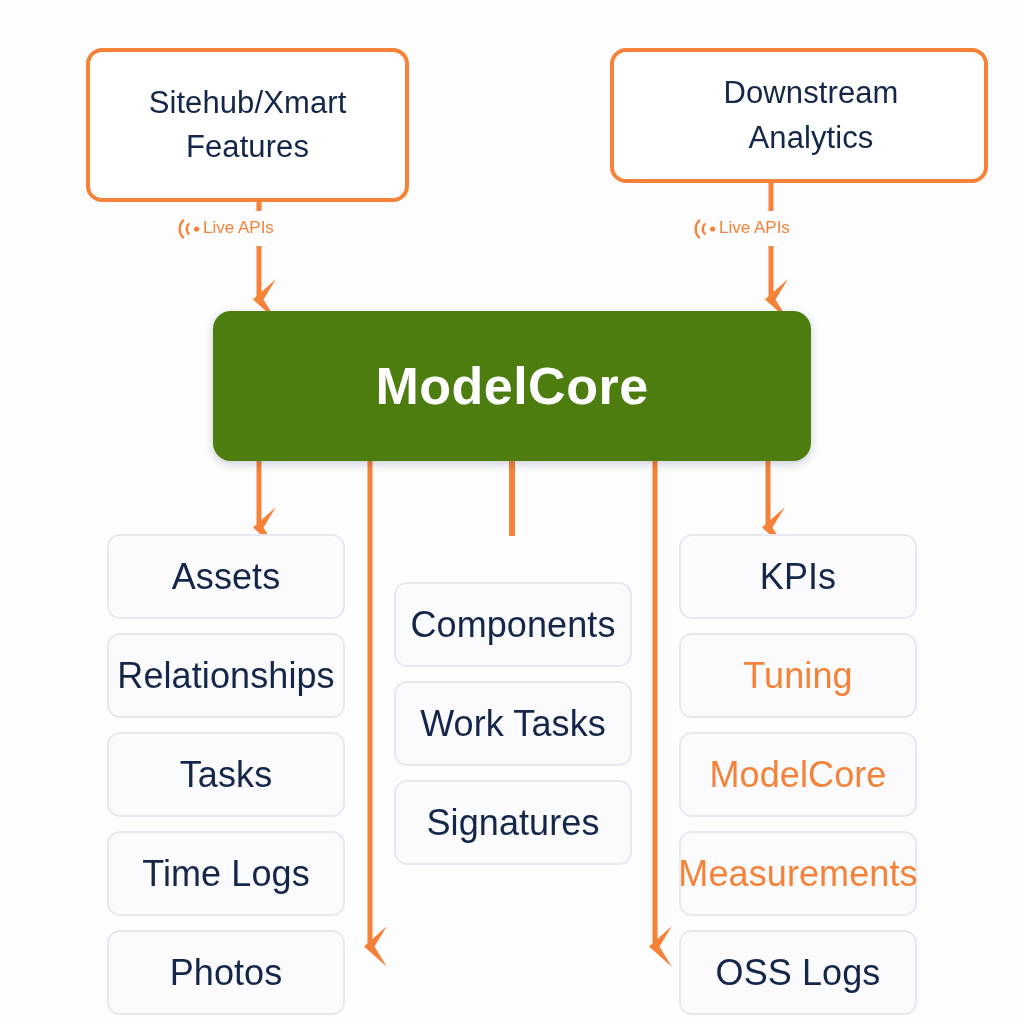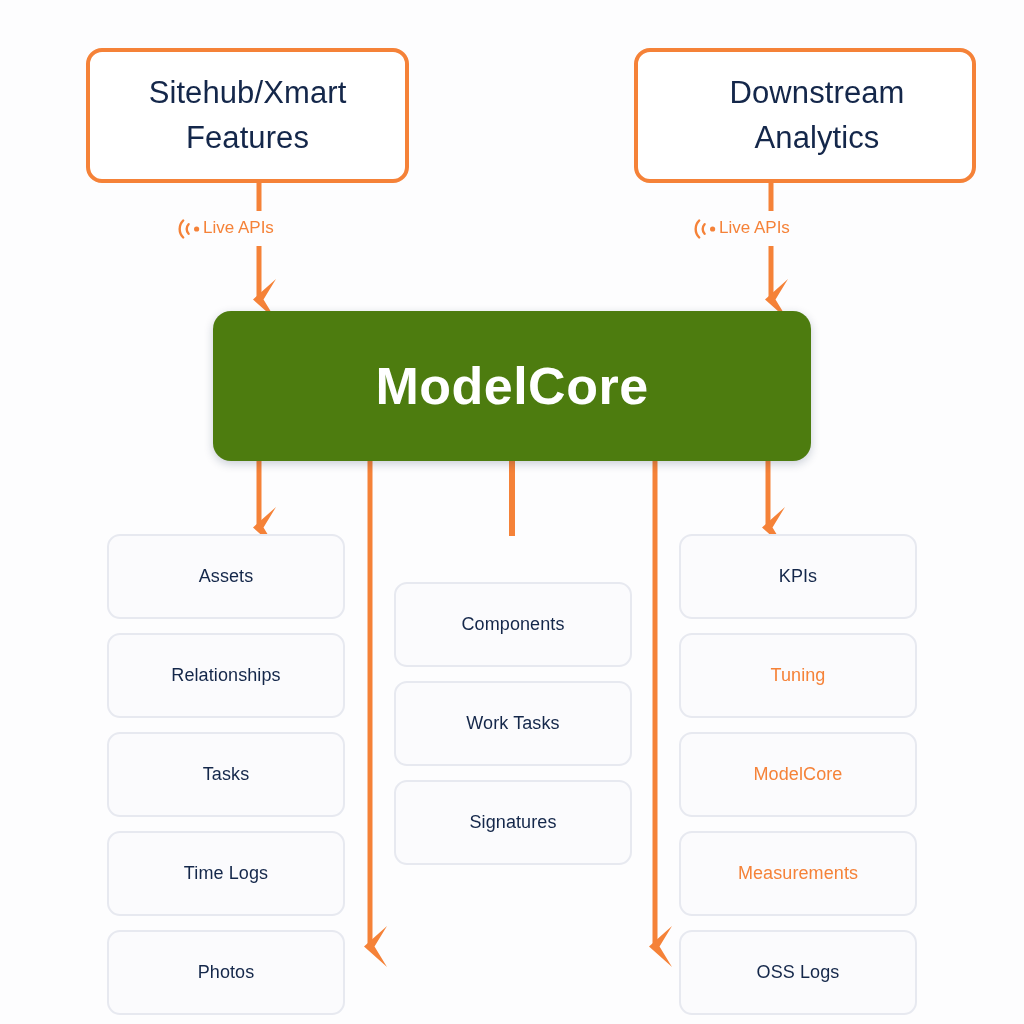--- a/index.html
+++ b/index.html
@@ -44,22 +44,22 @@
   }
   .src-box .src-label {
     color: #14274a;
     font-size: 31px;
     line-height: 1.42;
     font-weight: 400;
     letter-spacing: 0.1px;
     padding: 0 16px;
     white-space: pre-line;
   }
-  #src-left  { left: 86px;  top: 48px;  width: 323px; height: 135px; }
-  #src-right { left: 634px; top: 48px;  width: 342px; height: 135px; padding-left: 24px; }
+  #src-left  { left: 86px;  top: 48px;  width: 323px; height: 154px; }
+  #src-right { left: 610px; top: 48px;  width: 378px; height: 135px; padding-left: 24px; }
 
   
   .api-label {
     position: absolute;
     display: flex;
     align-items: center;
     gap: 1px;
     color: #f58238;
     font-size: 17px;
     z-index: 3;
@@ -117,21 +117,21 @@
     height: 85px;
     background: #fbfbfd;
     border: 2px solid #e7e9f0;
     border-radius: 13px;
     display: flex;
     align-items: center;
     justify-content: center;
     text-align: center;
   }
   .leaf .leaf-label {
-    font-size: 18px;
+    font-size: 36px;
     color: #14274a;
     letter-spacing: 0.1px;
     padding: 0 8px;
   }
   .leaf.accent .leaf-label { color: #f58238; }
 </style>
 </head>
 <body>
 
 <div id="stage">

